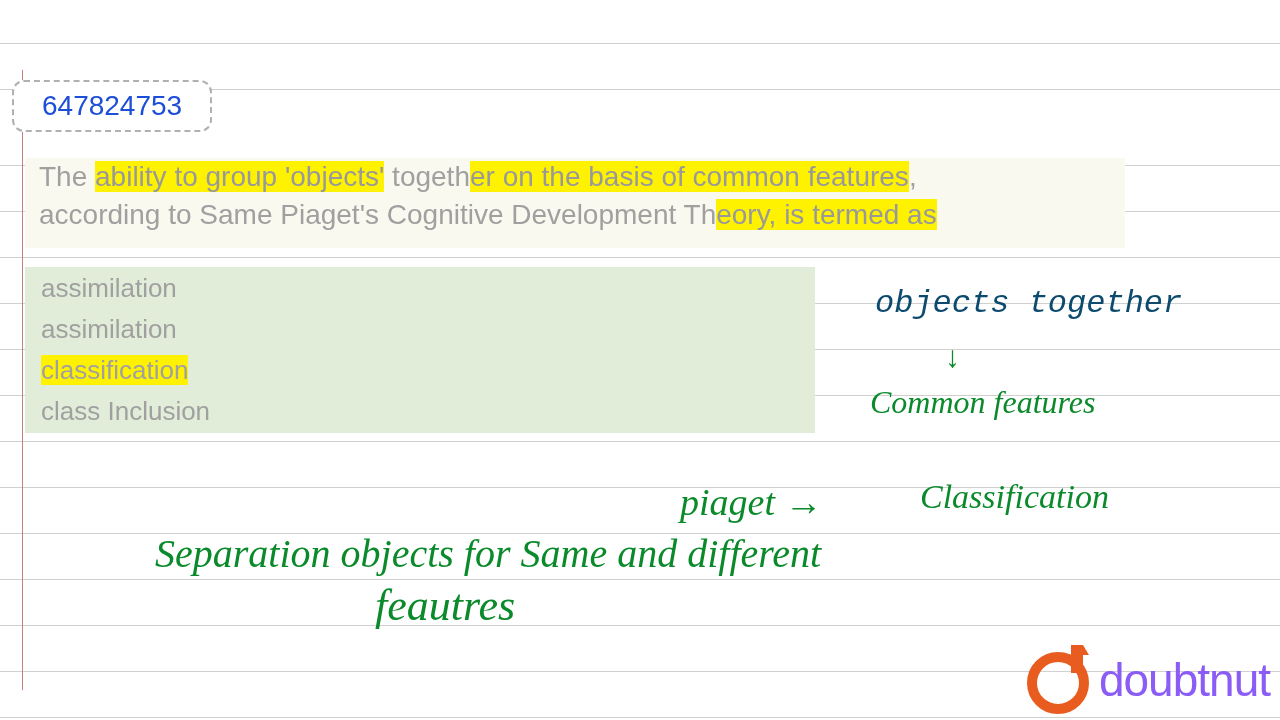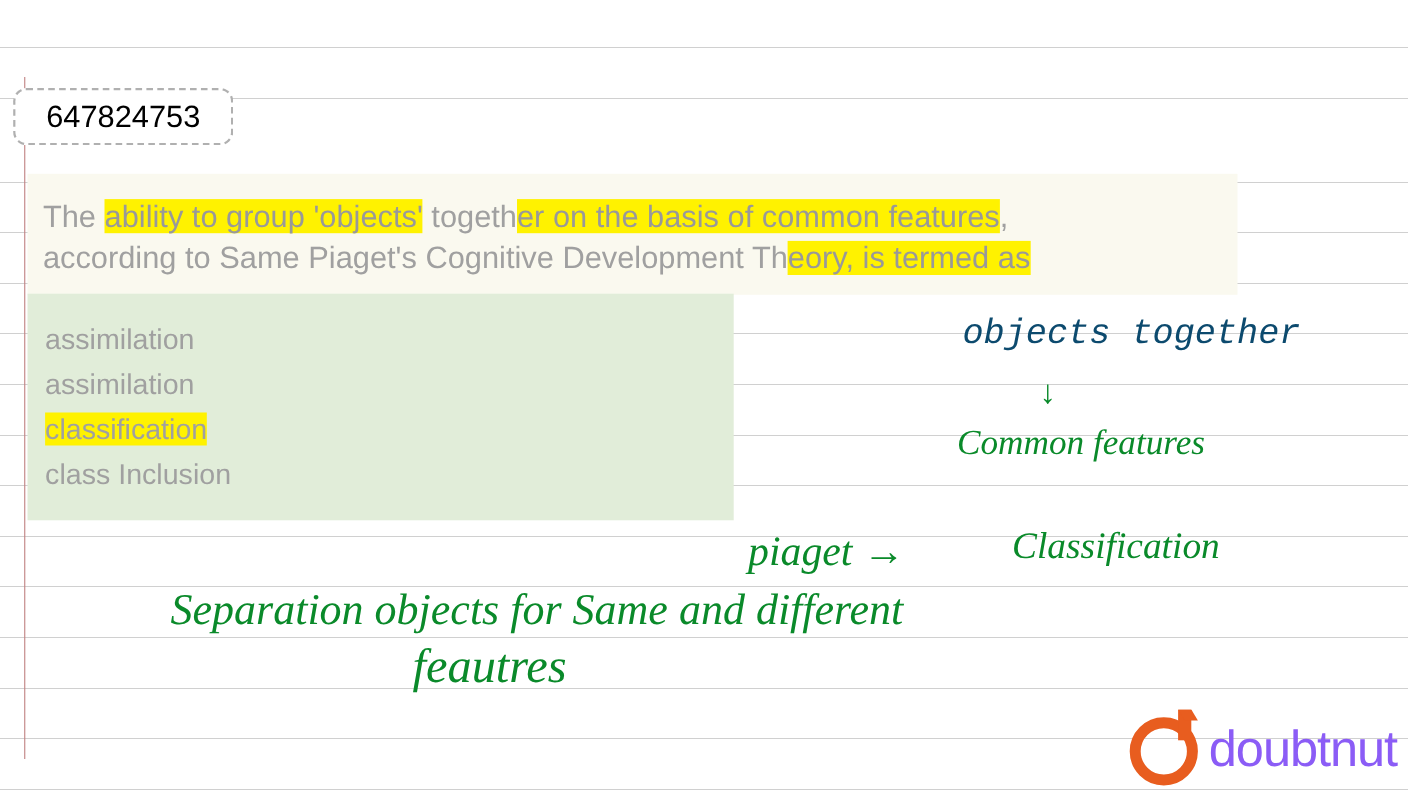--- a/index.html
+++ b/index.html
@@ -40,50 +40,50 @@
       z-index: 1;
     }
     .id-box {
       position: absolute;
       left: 12px;
       top: 80px;
       border: 2px dashed #b0b0b0;
       border-radius: 12px;
       padding: 8px 28px;
       font-size: 28px;
-      color: #000000;
+      color: #1d4ed8;
       background: #fff;
       z-index: 10;
     }
     .question-block {
       position: absolute;
       left: 25px;
       top: 158px;
       width: 1100px;
       background: #faf9ef;
-      padding: 20px 14px 14px 14px;
+      padding: 0 14px 14px 14px;
       z-index: 5;
     }
     .question-text {
       font-size: 28px;
       color: #a0a0a0;
       line-height: 1.35;
       font-weight: 500;
     }
     .hl {
       background: #fff200;
       color: #999;
     }
     .options-block {
       position: absolute;
       left: 25px;
       top: 267px;
-      width: 642px;
+      width: 790px;
       background: #e1edd9;
-      padding: 20px 16px;
+      padding: 0 16px;
       z-index: 5;
     }
     .option {
       font-size: 26px;
       color: #a0a0a0;
       line-height: 1.5;
       margin: 2px 0;
     }
     .option-hl {
       background: #fff200;

